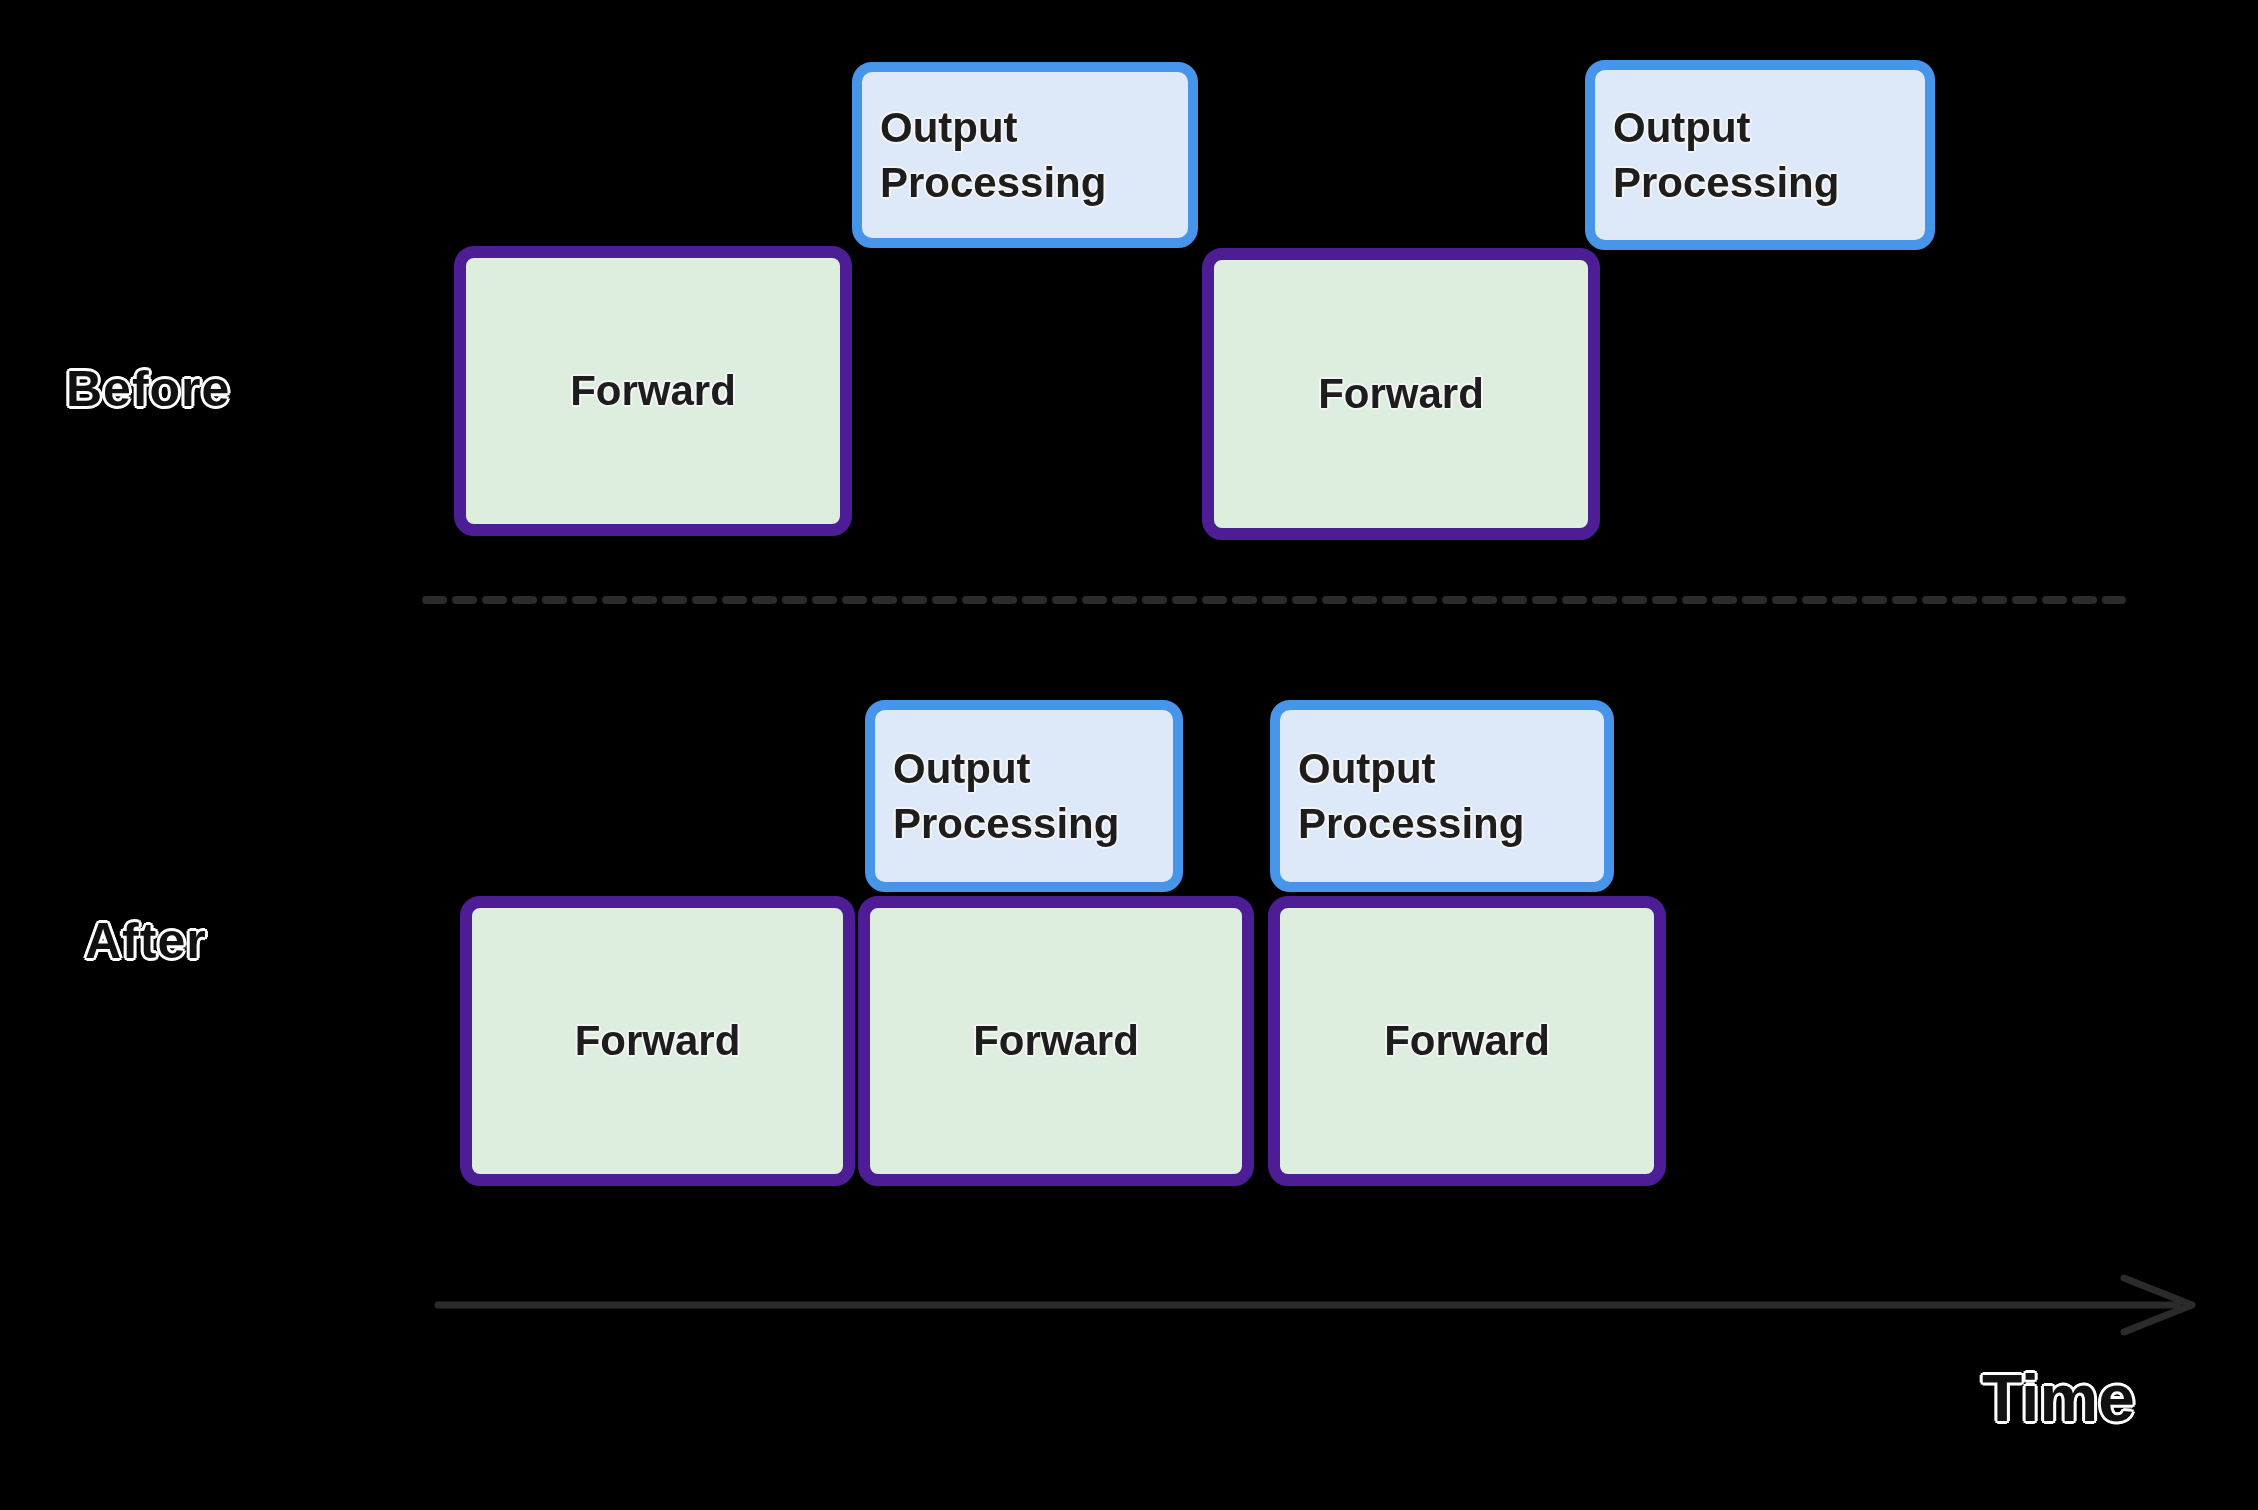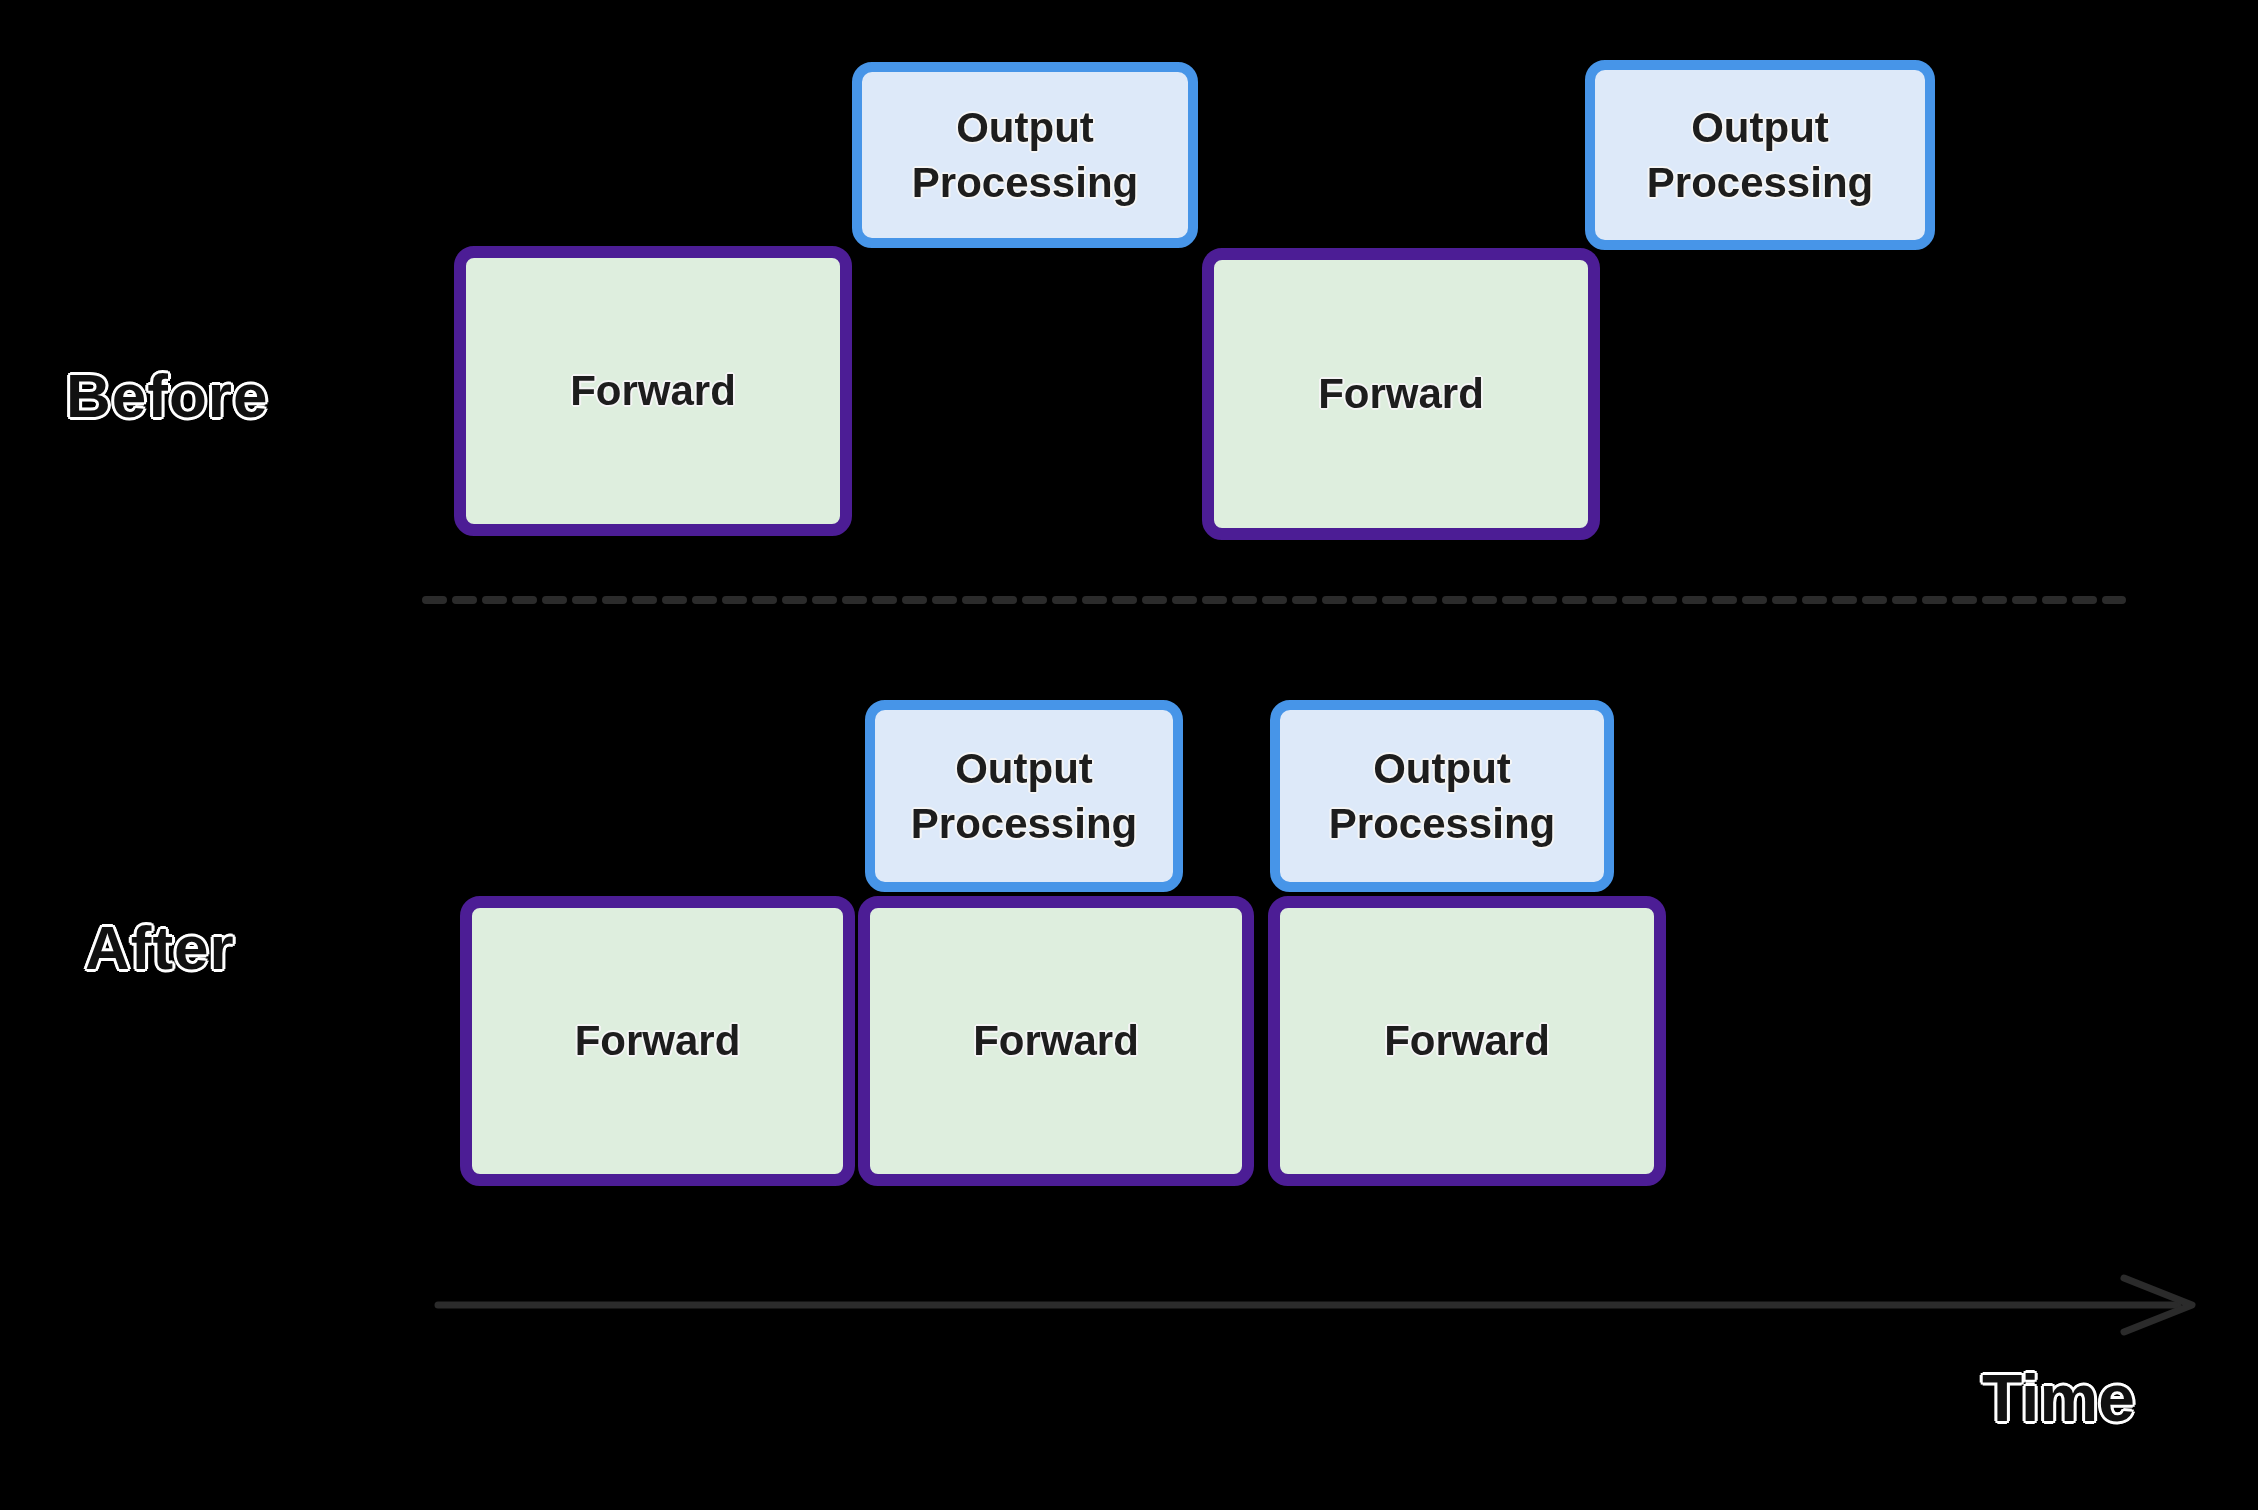--- a/index.html
+++ b/index.html
@@ -10,38 +10,37 @@
   .canvas {
     position: relative;
     width: 2258px;
     height: 1510px;
     background: #000000;
     overflow: hidden;
     font-family: "Liberation Sans", "DejaVu Sans", sans-serif;
   }
   .row-label {
     position: absolute;
-    font-size: 62px;
+    font-size: 50px;
     font-weight: 700;
     color: #111111;
     letter-spacing: 1px;
     text-shadow:
       -3px 0 0 #ffffff, 3px 0 0 #ffffff,
       0 -3px 0 #ffffff, 0 3px 0 #ffffff,
       -2px -2px 0 #ffffff, 2px -2px 0 #ffffff,
       -2px 2px 0 #ffffff, 2px 2px 0 #ffffff;
   }
   .box {
     position: absolute;
     box-sizing: border-box;
     border-radius: 20px;
     display: flex;
     align-items: center;
     justify-content: center;
-    text-align: center;
   }
   .box.forward {
     background: #deeede;
     border: 12px solid #4c1d95;
   }
   .box.output {
     background: #dde9f9;
     border: 10px solid #4795e8;
   }
   .box-label {

